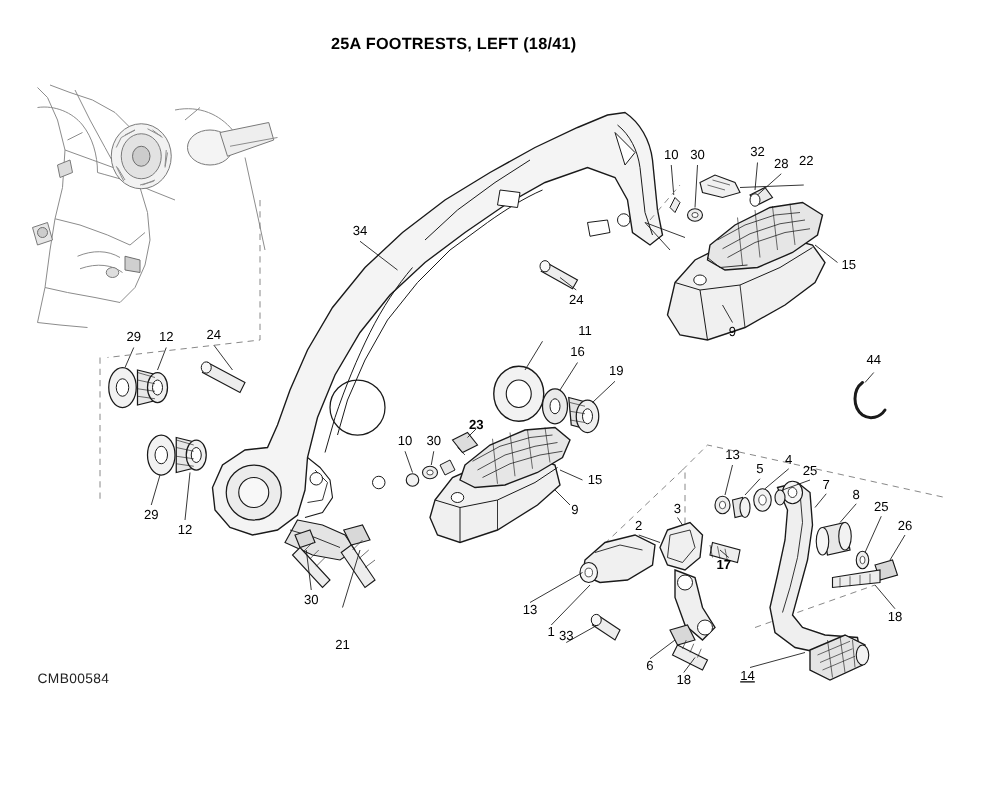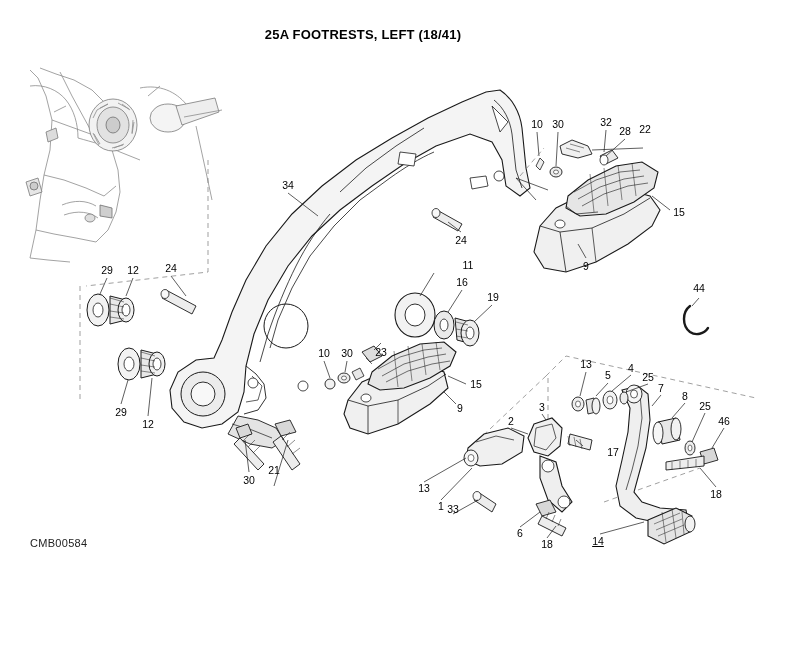--- a/index.html
+++ b/index.html
@@ -456,39 +456,39 @@
       <div class="callout" style="left: 461px; top: 240px;">24</div>
       <div class="callout" style="left: 456px; top: 265px; margin-left: 12px;">11</div>
       <div class="callout" style="left: 462px; top: 282px;">16</div>
       <div class="callout" style="left: 493px; top: 297px;">19</div>
       <div class="callout" style="left: 699px; top: 288px;">44</div>
       <div class="callout" style="left: 107px; top: 270px;">29</div>
       <div class="callout" style="left: 133px; top: 270px;">12</div>
       <div class="callout" style="left: 171px; top: 268px;">24</div>
       <div class="callout" style="left: 121px; top: 412px;">29</div>
       <div class="callout" style="left: 148px; top: 424px;">12</div>
-      <div class="callout" style="left: 381px; top: 352px;">23</div>
+      <div class="callout" style="left: 381px; top: 340px; font-weight: bold;">23</div>
       <div class="callout" style="left: 324px; top: 353px;">10</div>
       <div class="callout" style="left: 347px; top: 353px;">30</div>
       <div class="callout" style="left: 476px; top: 384px;">15</div>
       <div class="callout" style="left: 460px; top: 408px;">9</div>
       <div class="callout" style="left: 586px; top: 364px;">13</div>
       <div class="callout" style="left: 608px; top: 375px;">5</div>
       <div class="callout" style="left: 631px; top: 368px;">4</div>
       <div class="callout" style="left: 648px; top: 377px;">25</div>
       <div class="callout" style="left: 661px; top: 388px;">7</div>
       <div class="callout" style="left: 685px; top: 396px;">8</div>
       <div class="callout" style="left: 705px; top: 406px;">25</div>
-      <div class="callout" style="left: 724px; top: 421px;">46</div>
+      <div class="callout" style="left: 724px; top: 421px;">26</div>
       <div class="callout" style="left: 511px; top: 421px;">2</div>
       <div class="callout" style="left: 542px; top: 407px;">3</div>
-      <div class="callout" style="left: 613px; top: 452px;">17</div>
+      <div class="callout" style="left: 579px; top: 452px; font-weight: bold;">17</div>
       <div class="callout" style="left: 716px; top: 494px;">18</div>
       <div class="callout" style="left: 249px; top: 480px;">30</div>
-      <div class="callout" style="left: 274px; top: 470px;">21</div>
+      <div class="callout" style="left: 274px; top: 516px;">21</div>
       <div class="callout" style="left: 424px; top: 488px;">13</div>
       <div class="callout" style="left: 441px; top: 506px;">1</div>
       <div class="callout" style="left: 453px; top: 509px;">33</div>
       <div class="callout" style="left: 520px; top: 533px;">6</div>
       <div class="callout" style="left: 547px; top: 544px;">18</div>
       <div class="callout" style="left: 598px; top: 541px; text-decoration: underline;">14</div>
     </div>
 
 </div>
 

